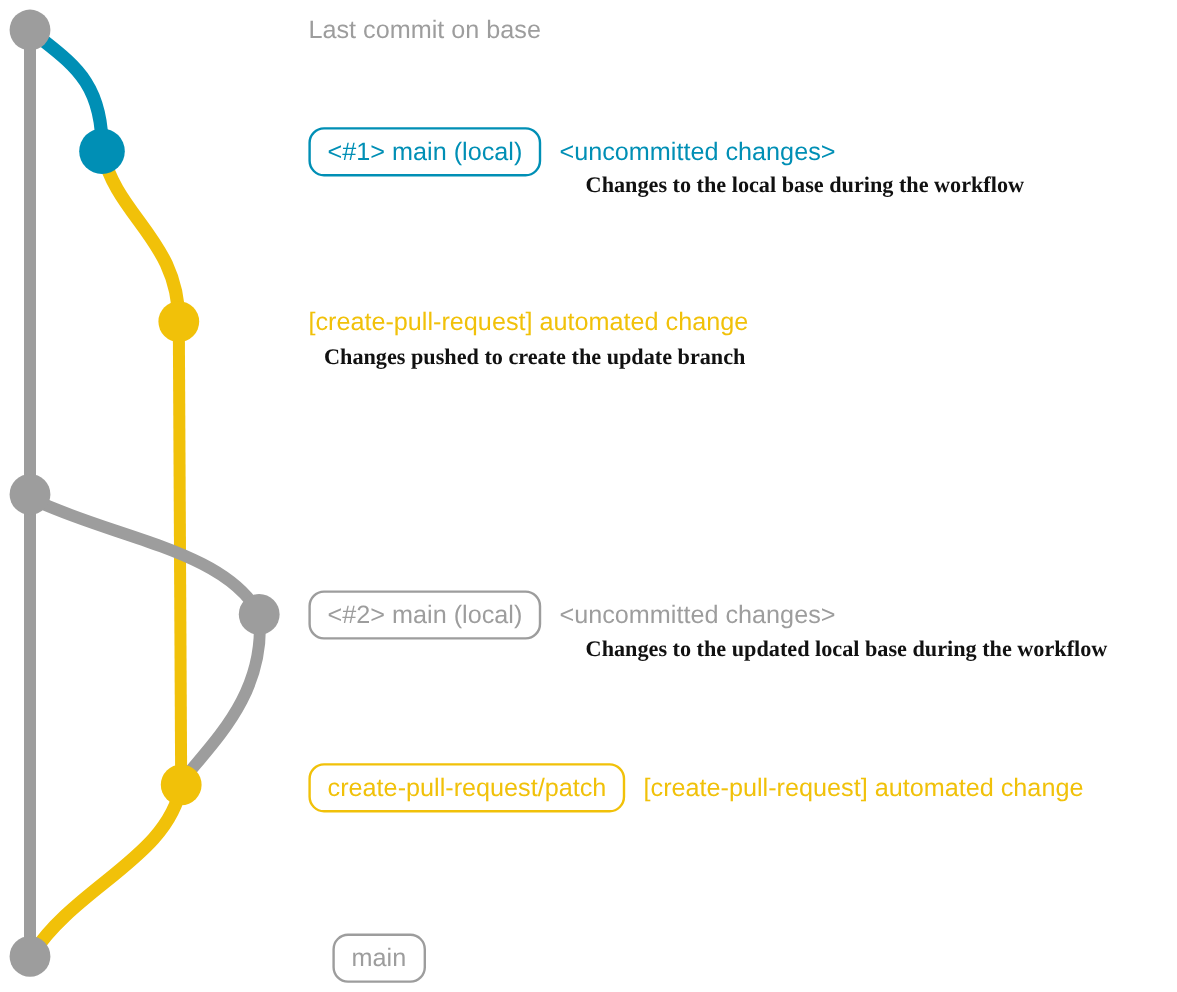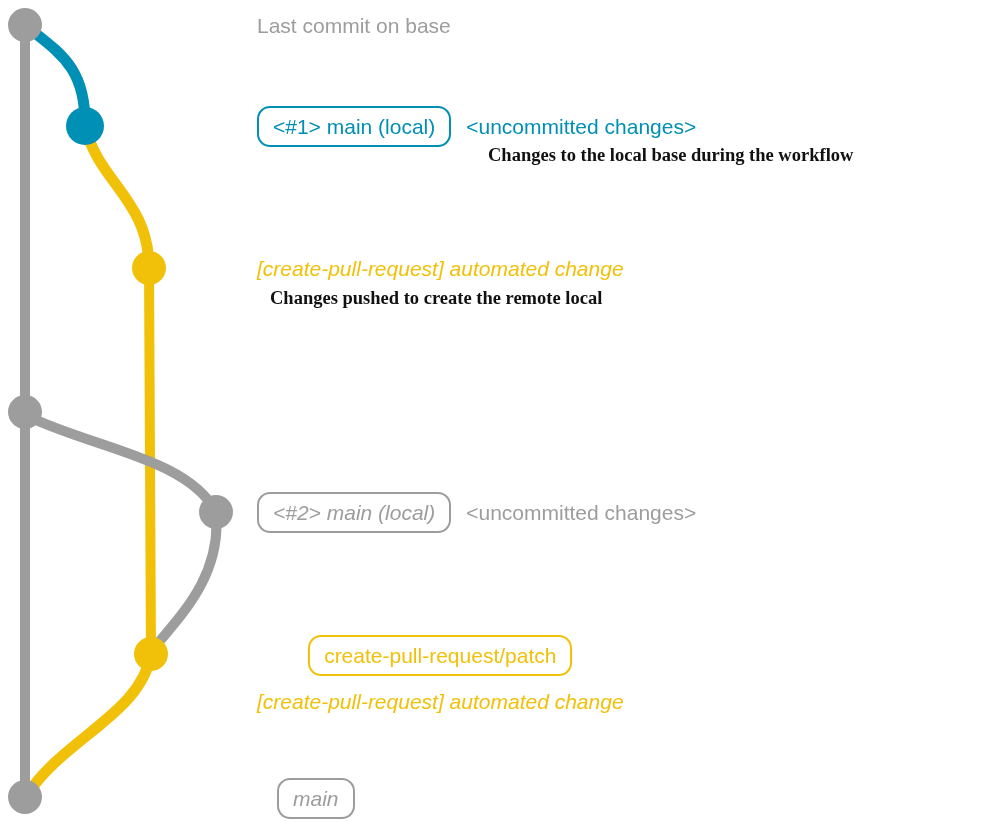--- a/index.html
+++ b/index.html
@@ -30,30 +30,30 @@
     left:257px;
     height:42px;
     display:flex;
     align-items:center;
     gap:15px;
     white-space:nowrap;
   }
   .msg{font-size:21px;line-height:1;}
   .msg.gray{color:var(--base);}
   .msg.blue{color:var(--local);}
-  .msg.yellow{color:var(--branch);font-style:italic;}
+  .msg.yellow{color:var(--branch);}
   .tag{
     font-size:21px;
     line-height:1;
     padding:8px 14px;
     border:2px solid;
     border-radius:13px;
     background:var(--background);
   }
-  .tag.gray{color:var(--base);border-color:var(--base);font-style:italic;}
+  .tag.gray{color:var(--base);border-color:var(--base);}
   .tag.blue{color:var(--local);border-color:var(--local);}
   .tag.yellow{color:var(--branch);border-color:var(--branch);}
   .desc{
     position:absolute;
     font-family:"Liberation Serif",serif;
     font-size:18.5px;
     color:var(--description);
     white-space:nowrap;
     font-weight:bold;
   }
@@ -94,29 +94,30 @@
 
   <div class="row" style="top:105px;text-align:right;">
     <span class="tag blue">&lt;#1&gt; main (local)</span>
     <span class="msg blue">&lt;uncommitted changes&gt;</span>
   </div>
   <div class="desc" style="left:488px;top:145px;">Changes to the local base during the workflow</div>
 
   <div class="row" style="top:247px;">
     <span class="msg yellow">[create-pull-request] automated change</span>
   </div>
-  <div class="desc" style="left:270px;top:288px;">Changes pushed to create the remote local</div>
+  <div class="desc" style="left:270px;top:288px;">Changes pushed to create the update branch</div>
 
 
   <div class="row" style="top:491px;">
     <span class="tag gray">&lt;#2&gt; main (local)</span>
     <span class="msg gray">&lt;uncommitted changes&gt;</span>
   </div>
+  <div class="desc" style="left:488px;top:532px;">Changes to the updated local base during the workflow</div>
 
-  <div class="row" style="top:635px;flex-direction:column;">
+  <div class="row" style="top:635px;">
     <span class="tag yellow">create-pull-request/patch</span>
     <span class="msg yellow">[create-pull-request] automated change</span>
   </div>
 
   <div class="row" style="top:777px;padding-left:20px;">
     <span class="tag gray">main</span>
   </div>
 
 </div>
 

